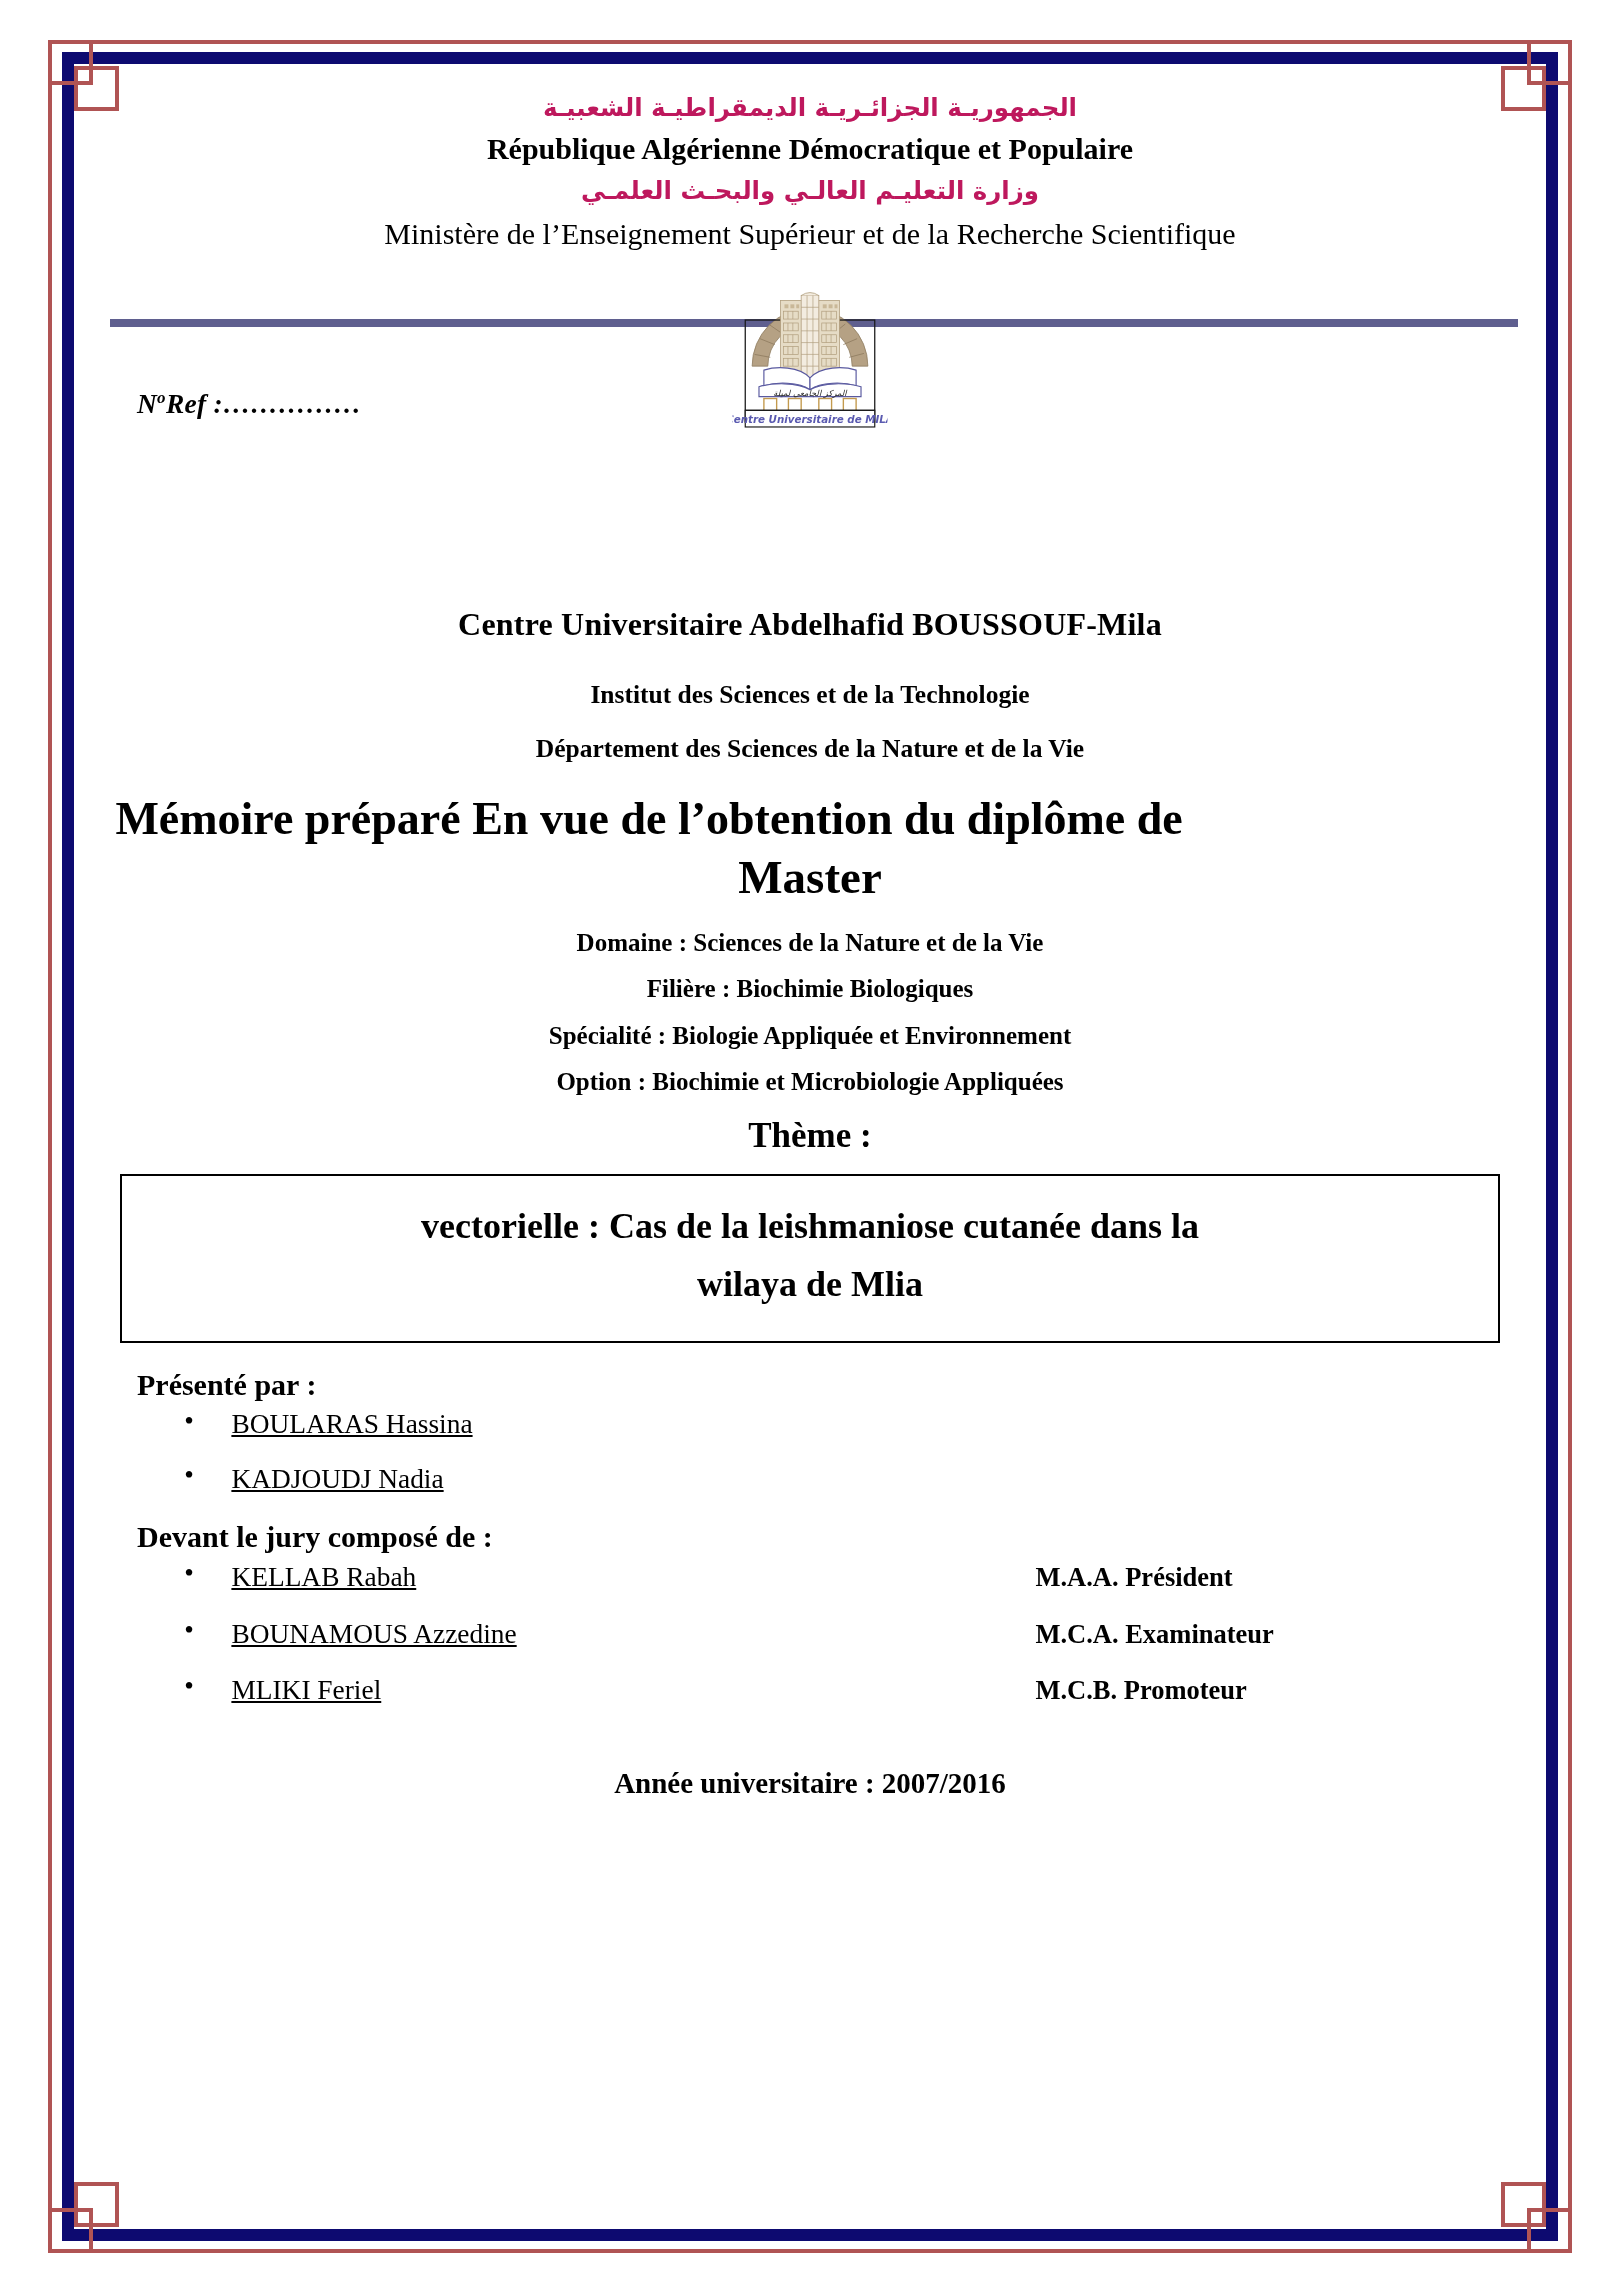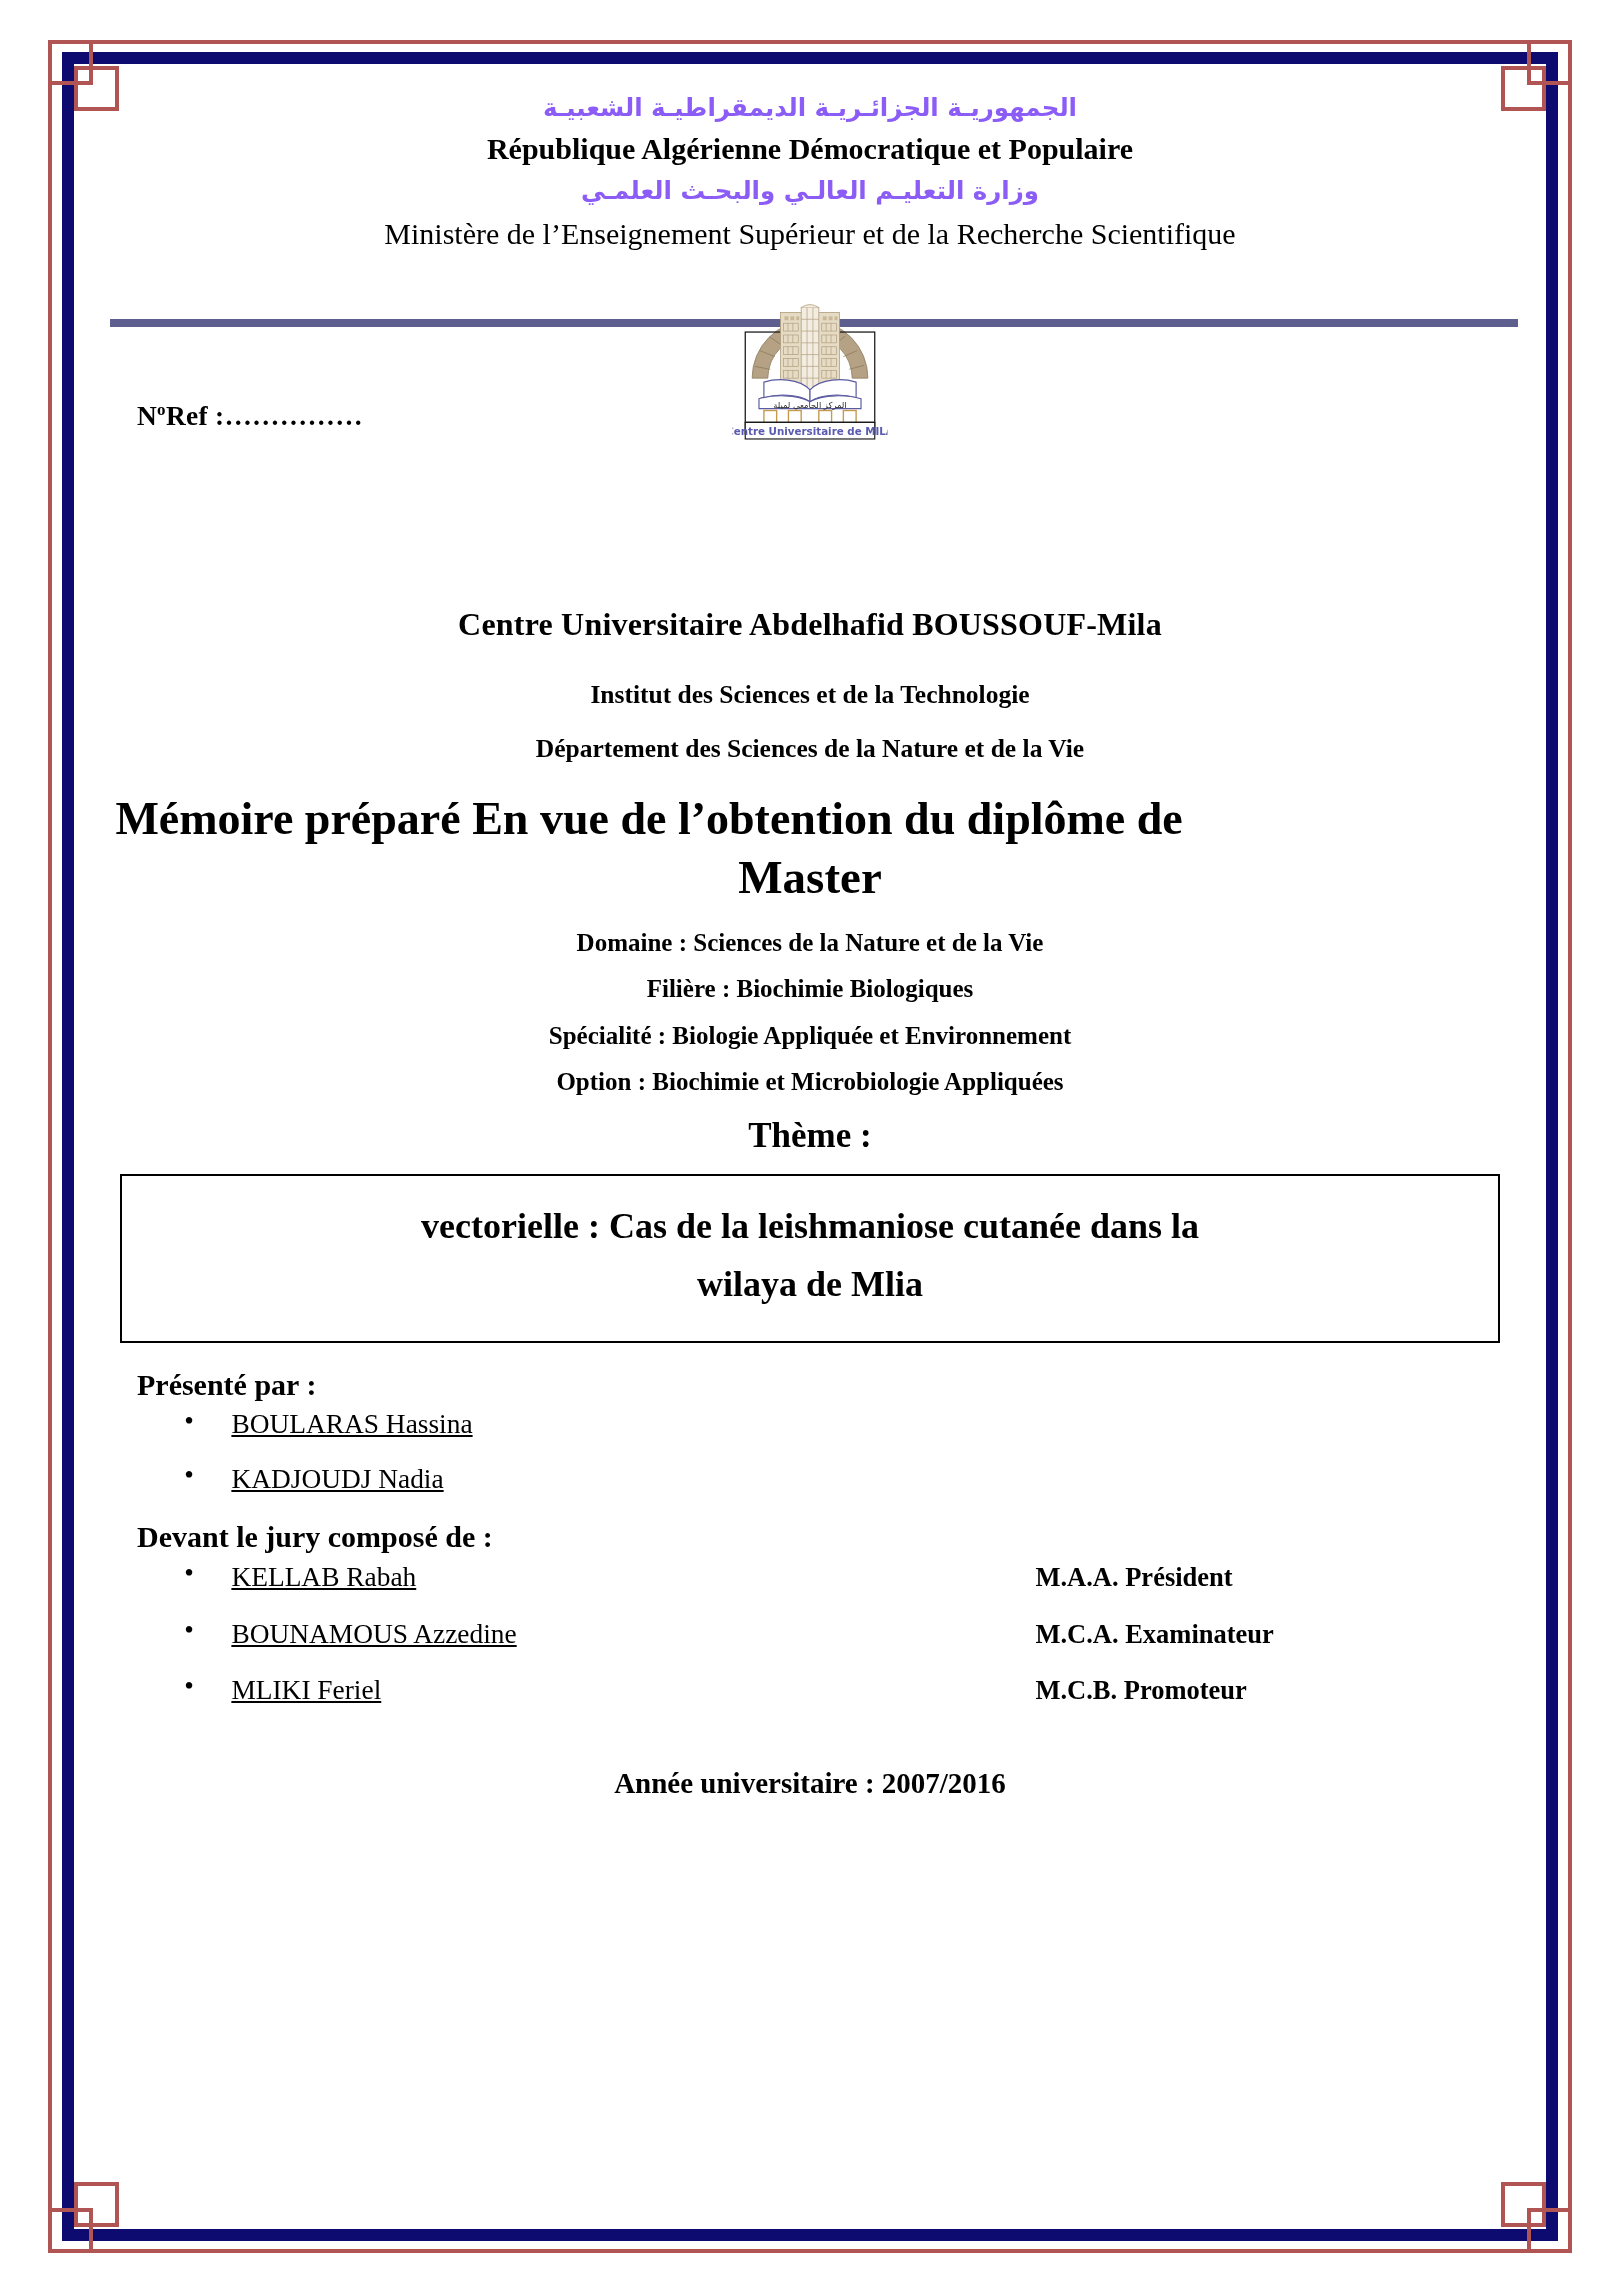--- a/index.html
+++ b/index.html
@@ -70,21 +70,21 @@
     height: 2155px;
     box-sizing: border-box;
     padding: 21.6px 27.4px 0 27.4px;
   }
 
   .ar {
     font-family: "DejaVu Sans", "Liberation Sans", sans-serif;
     direction: rtl;
     font-weight: bold;
     text-align: center;
-    color: #8b5cf6;
+    color: #be185d;
   }
   .ar1 { font-size: 24.5px; line-height: 1.35; letter-spacing: 0.5px; }
   .ar2 { font-size: 24.5px; line-height: 1.35; margin-top: 6.9px; letter-spacing: 0.5px; }
 
   .fr-head {
     text-align: center;
     font-weight: bold;
     font-size: 30px;
     line-height: 1.3;
     margin-top: 4.9px;
@@ -103,23 +103,24 @@
     top: 250px;
     width: 1408px;
     height: 7.8px;
     background: #5f5f8f;
   }
 
   
   .refrow {
     position: absolute;
     left: 0;
-    top: 208px;
+    top: 196px;
     width: 100%;
     height: 196px;
+    font-style: italic;
   }
   .refno {
     position: absolute;
     left: 49px;
     top: 123px;
     font-size: 27.4px;
     font-weight: bold;
     letter-spacing: 0.3px;
     white-space: nowrap;
   }

